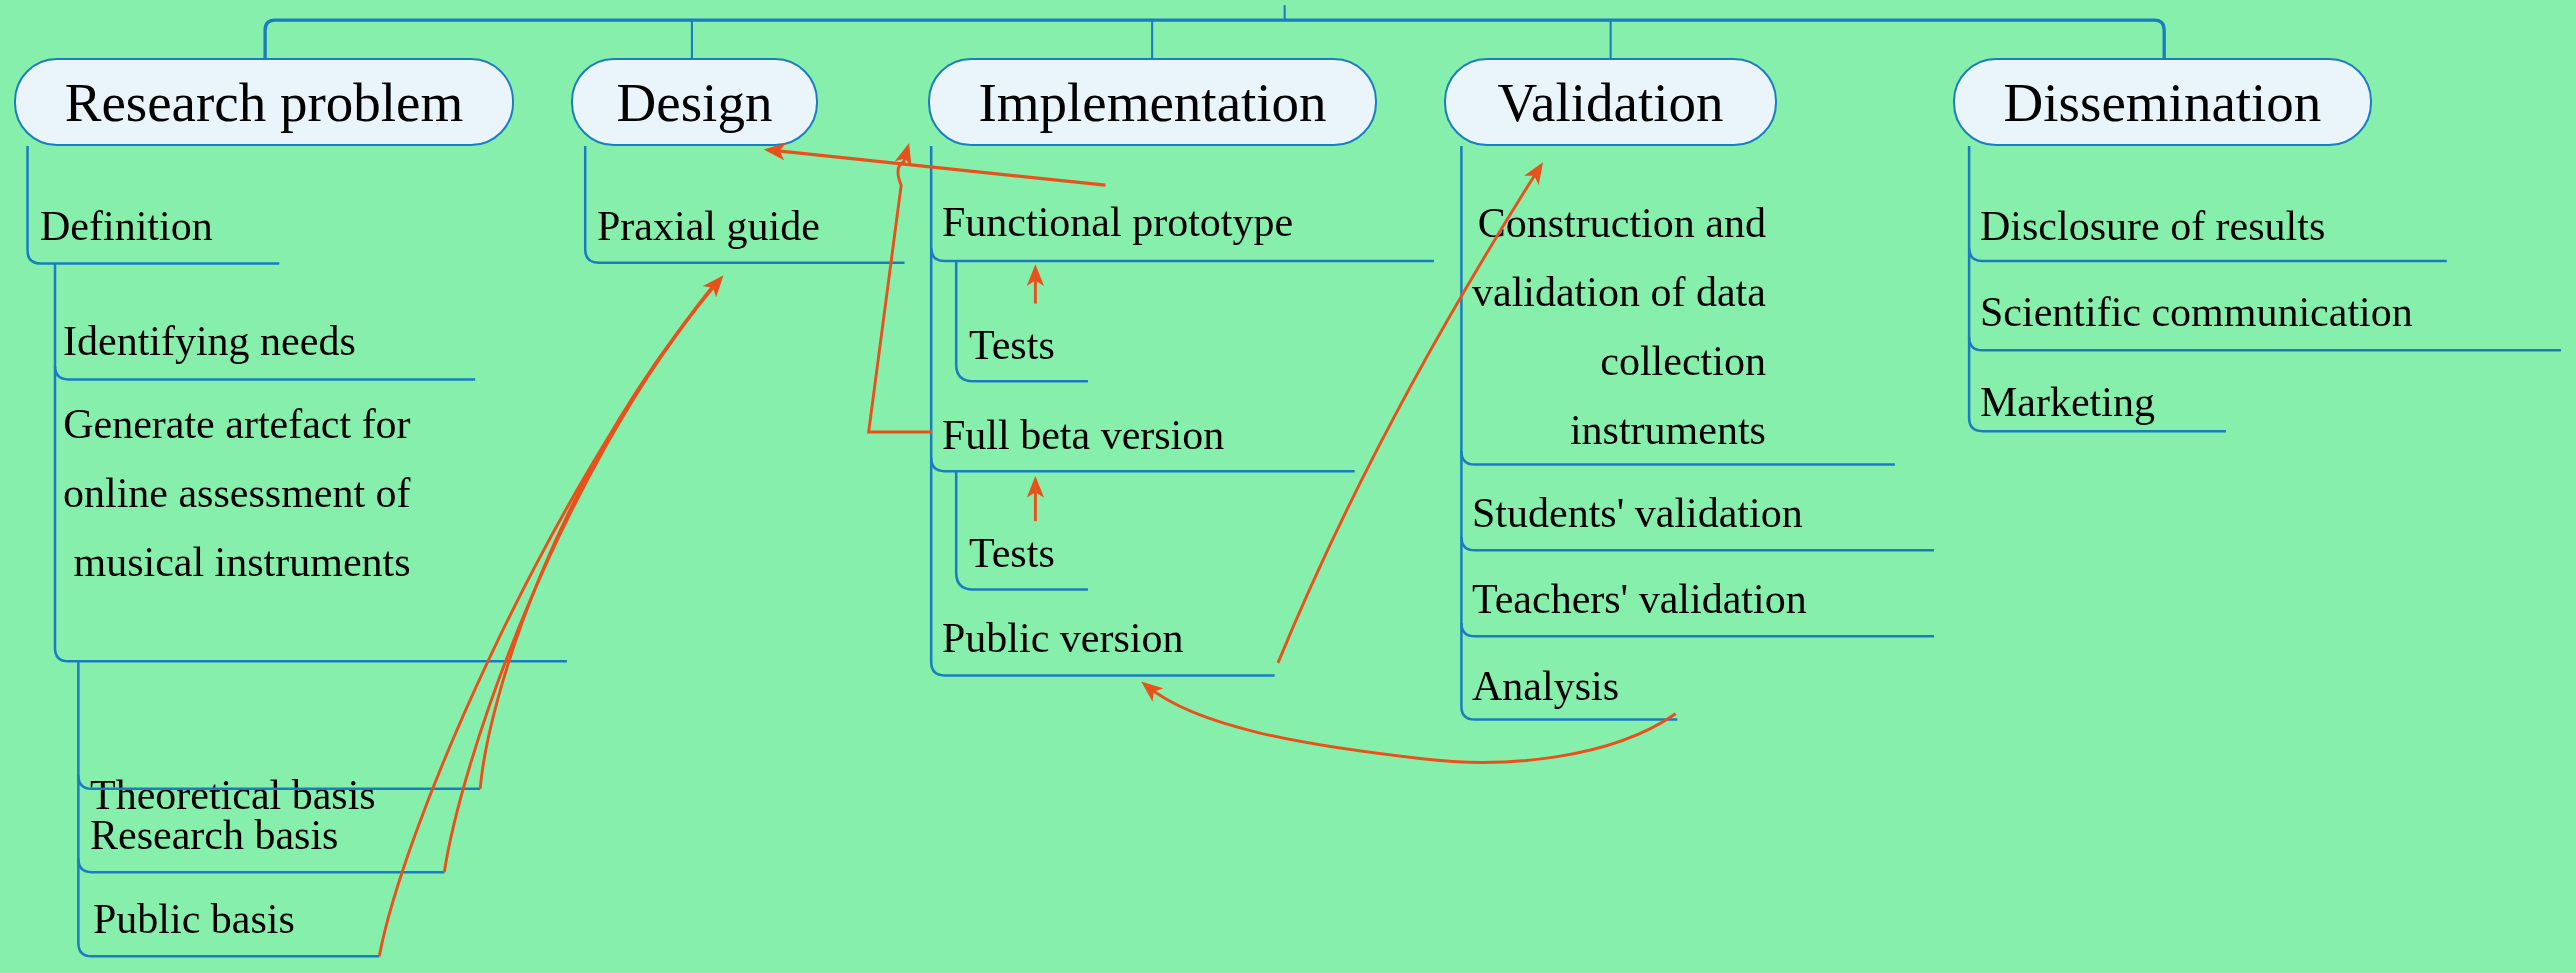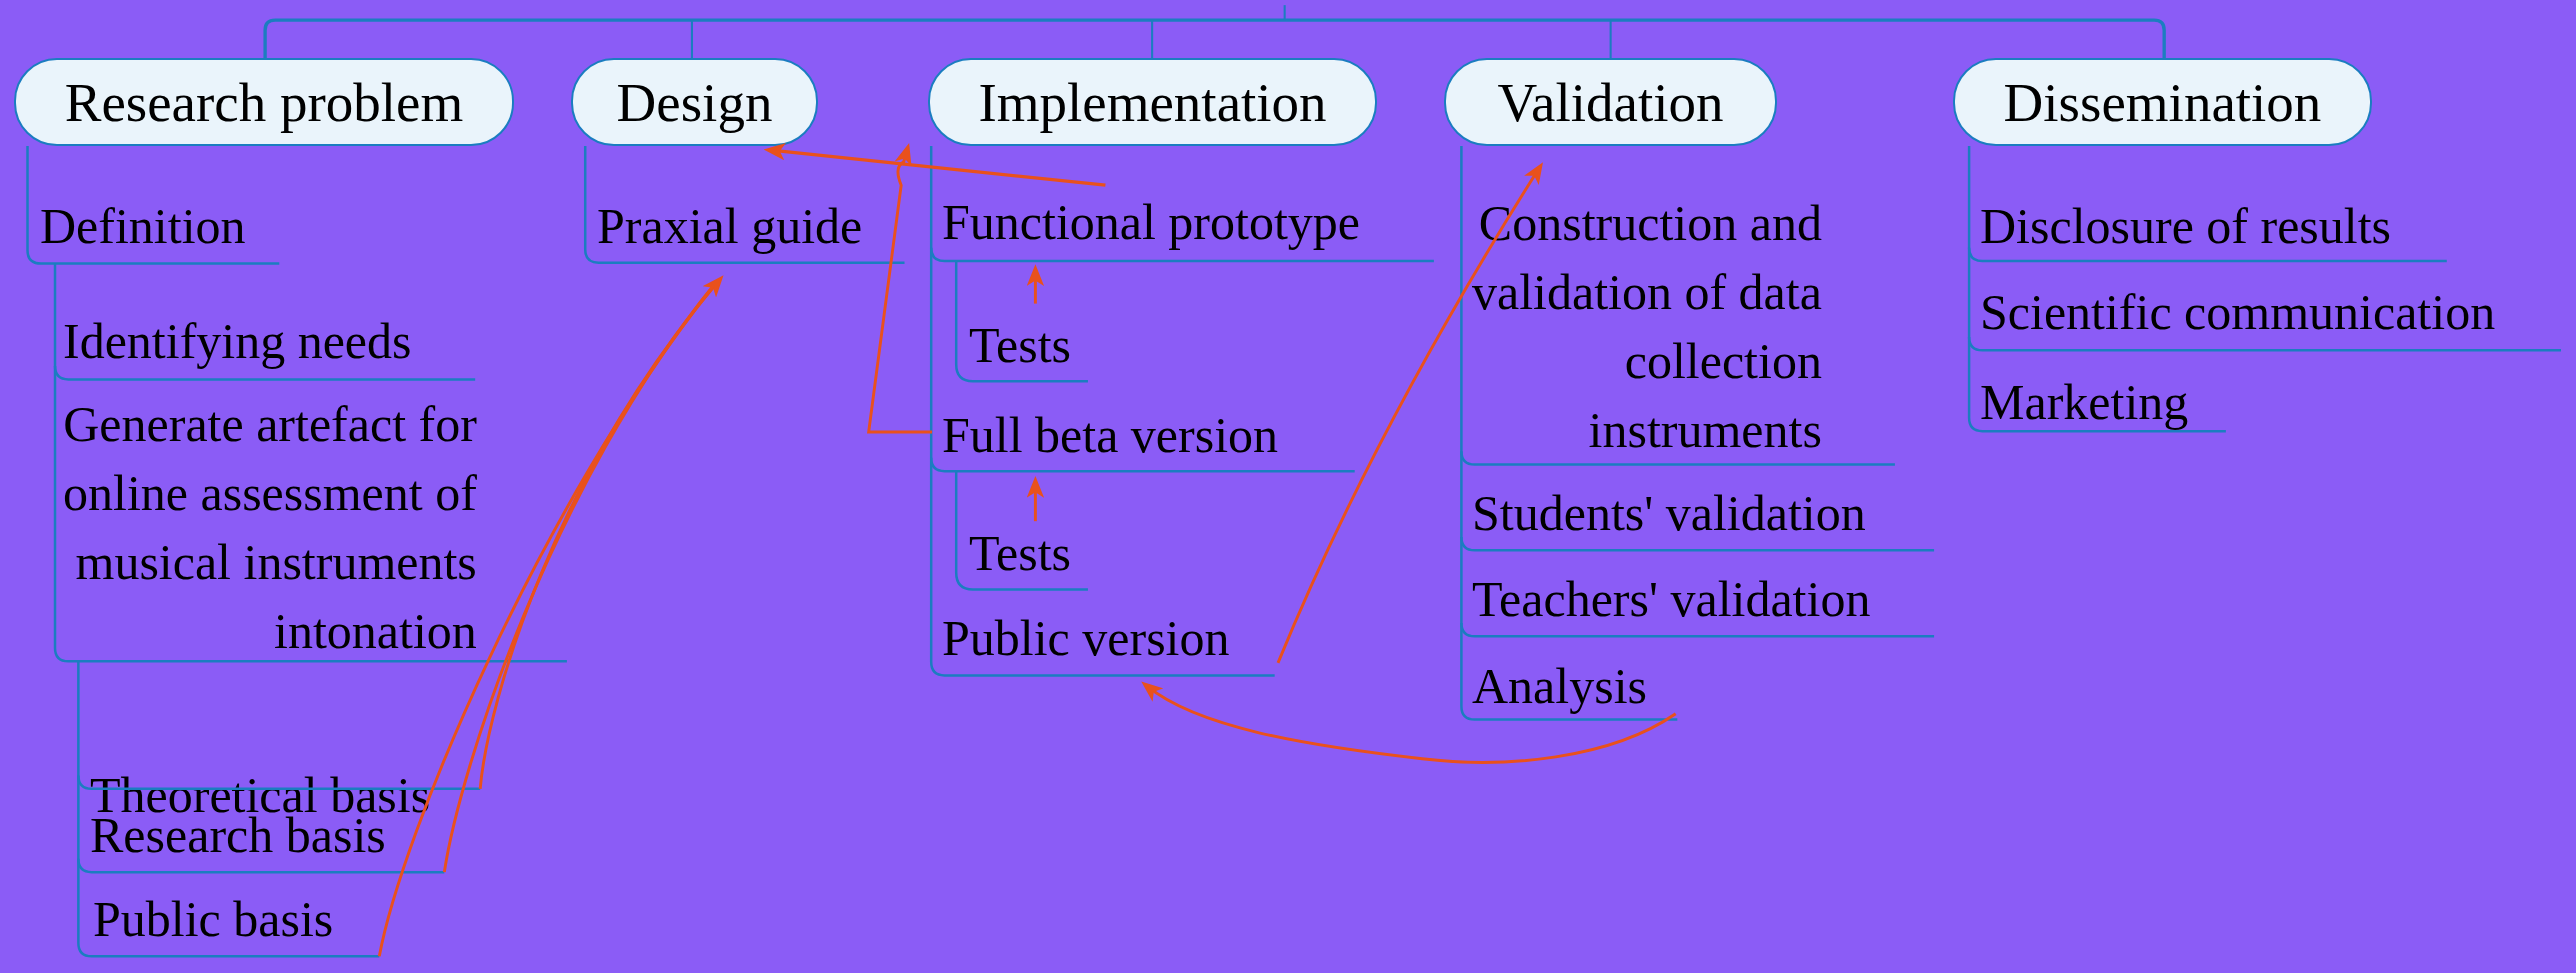--- a/index.html
+++ b/index.html
@@ -5,30 +5,30 @@
   :root{
     --blue:#1b7dc0;
     --orange:#e9511c;
     --boxfill:#eaf4fb;
     --text:#000000;
   }
   html,body{margin:0;padding:0;background:#ffffff;}
   .canvas{
     position:relative;width:2576px;height:974px;overflow:hidden;
     font-family:"Liberation Serif","DejaVu Serif",serif;color:var(--text);
-    background:#8b5cf6;
+    background:#86efac;
   }
   .phase{
     position:absolute;height:88px;box-sizing:border-box;
     border:2.5px solid var(--blue);border-radius:43px;background:var(--boxfill);
     display:flex;align-items:center;justify-content:center;
     font-size:55px;white-space:nowrap;z-index:1;
   }
   .item{
-    position:absolute;font-size:50px;line-height:58px;white-space:nowrap;z-index:2;
+    position:absolute;font-size:42px;line-height:58px;white-space:nowrap;z-index:2;
   }
   .lines{line-height:69px;text-align:right;}
   svg.overlay{position:absolute;left:0;top:0;z-index:3;pointer-events:none;}
   .tree path{fill:none;stroke:var(--blue);stroke-width:3;}
   .tree path.main{stroke-width:4;}
   .tree path.drop{stroke-width:2.5;}
   .arrows path{fill:none;stroke:var(--orange);stroke-width:3.5;}
   .arrows path.thick{stroke-width:4;}
 </style>
 </head>
@@ -41,21 +41,20 @@
   <div class="phase" style="left:928px;top:58px;width:449px">Implementation</div>
   <div class="phase" style="left:1444px;top:58px;width:333px">Validation</div>
   <div class="phase" style="left:1953px;top:58px;width:419px">Dissemination</div>
 
   <div class="item" style="left:40px;top:197px">Definition</div>
   <div class="item" style="left:63px;top:312px">Identifying needs</div>
   <div class="item lines" style="left:63px;top:390px">
     <div>Generate artefact for</div>
     <div>online assessment of</div>
     <div>musical instruments</div>
-    <div>intonation</div>
   </div>
   <div class="item" style="left:90px;top:766px">Theoretical basis</div>
   <div class="item" style="left:90px;top:806px">Research basis</div>
   <div class="item" style="left:93px;top:890px">Public basis</div>
 
   <div class="item" style="left:597px;top:197px">Praxial guide</div>
 
   <div class="item" style="left:942px;top:193px">Functional prototype</div>
   <div class="item" style="left:969px;top:316px">Tests</div>
   <div class="item" style="left:942px;top:406px">Full beta version</div>

